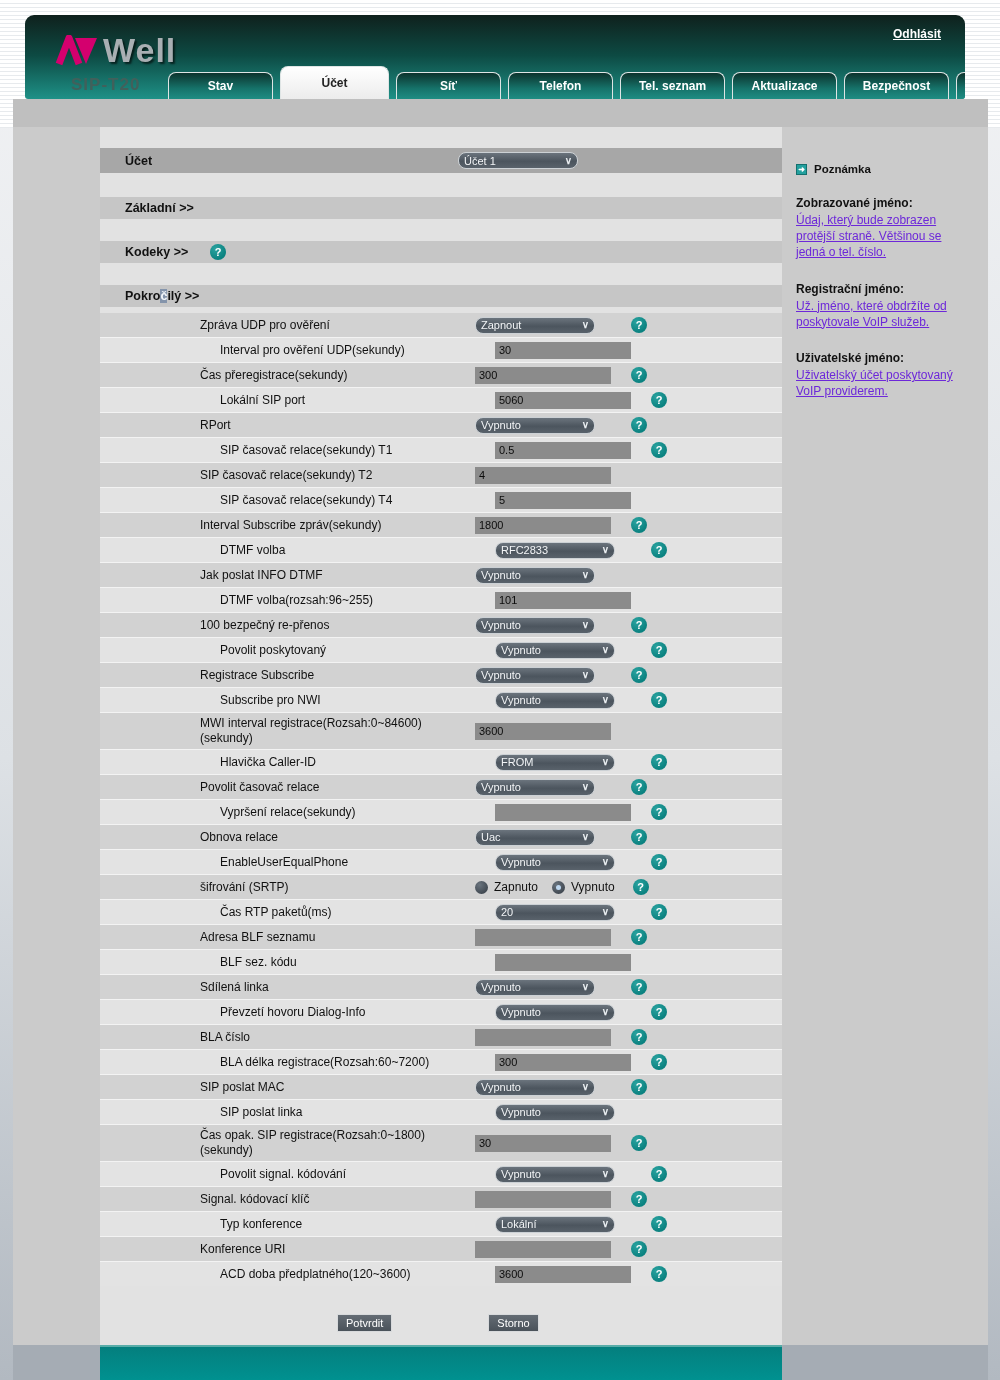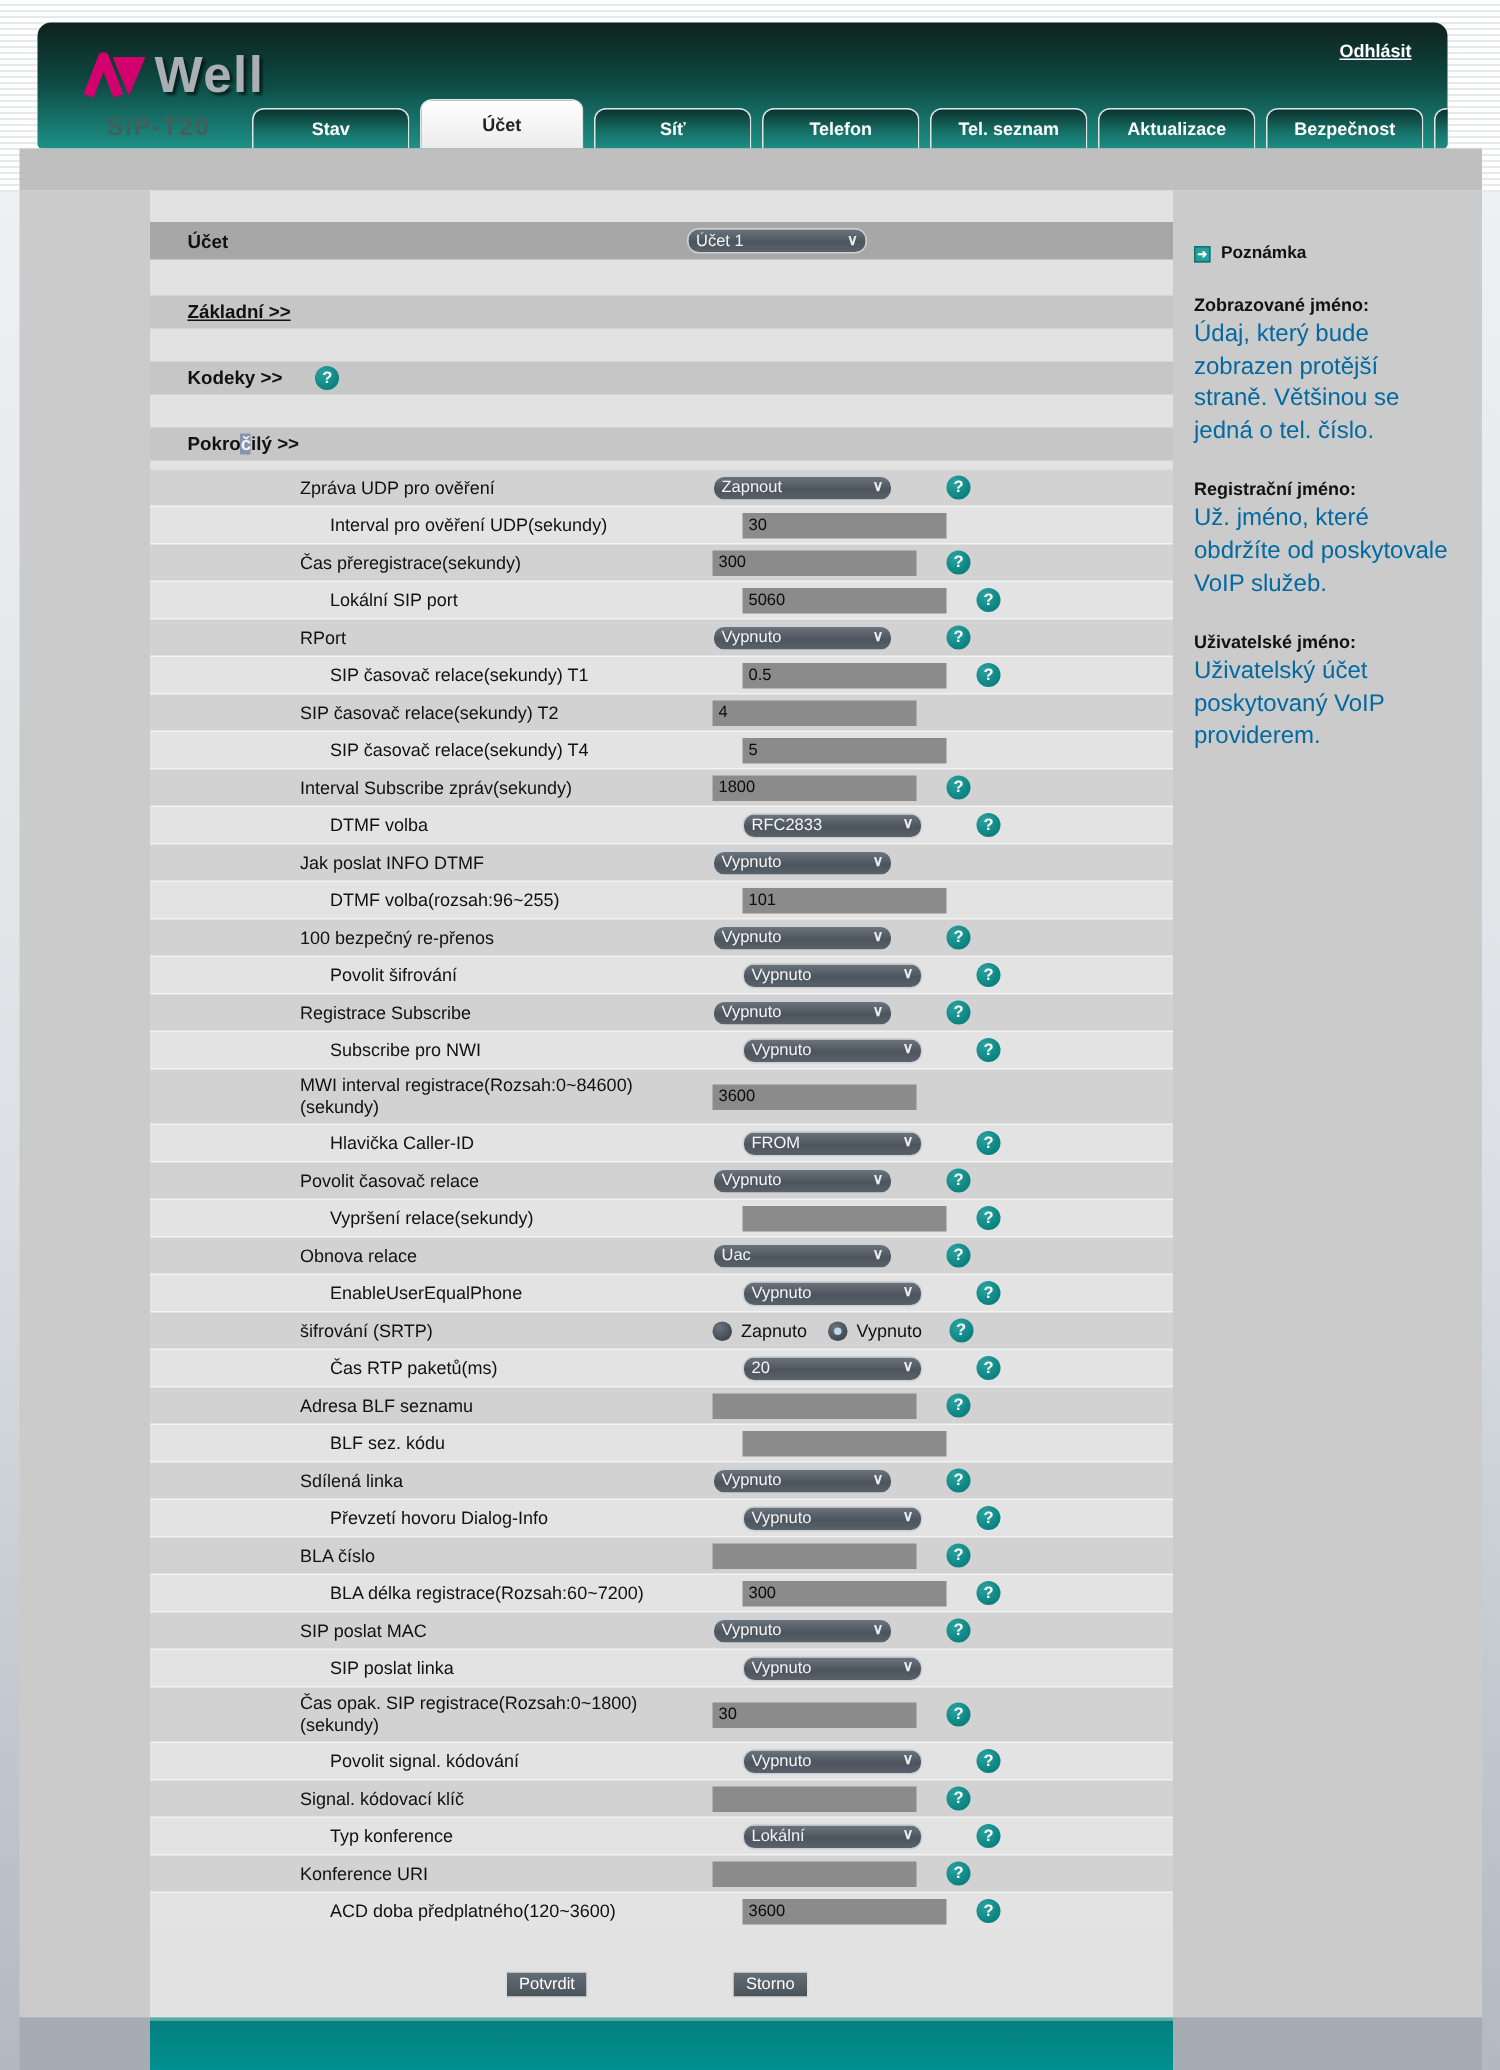--- a/index.html
+++ b/index.html
@@ -69,21 +69,21 @@
   .account-row {
     margin-top:21px; height:25px; background:#a7a7a7;
     display:flex; align-items:center;
   }
   .account-row .acc-label { margin-left:25px; width:333px; font-size:12.5px; font-weight:bold; color:#111; }
   .section-bar {
     height:22px; background:#c6c6c6; display:flex; align-items:center;
     font-size:12.5px; font-weight:bold; color:#111;
   }
   .section-bar .bar-label { margin-left:25px; }
-  .sec1 { margin-top:24px;text-decoration:underline; } .sec2 { margin-top:22px; } .sec3 { margin-top:22px; }
+  .sec1 { margin-top:24px; } .sec2 { margin-top:22px; } .sec3 { margin-top:22px; }
   .hl-char { background:#8494ab; color:#f2f6fa; }
 
   .rows { margin-top:6px; display:flex; flex-direction:column; gap:1px; background:#f3f3f3; }
   .row { min-height:24px; display:flex; align-items:center; }
   .row.dark  { background:#d2d2d2; }
   .row.light { background:#e3e3e3;padding-left:20px; }
   .row.tall  { min-height:36px; }
   .row-label { margin-left:100px; width:275px; font-size:12px; color:#111; line-height:1.25; }
   .row-ctrl  { display:flex; align-items:center; min-width:140px; }
 
@@ -132,21 +132,21 @@
 
   
   .note-title { display:flex; align-items:center; font-size:11.5px; font-weight:bold; color:#111; }
   .note-icon {
     width:11px; height:11px; background:#23a09e; border:1px solid #14706e;
     color:#ffffff; font-size:8px; line-height:10px; text-align:center;
     margin-right:7px; flex:0 0 auto;
   }
   .note-item { margin-top:21px; width:176px; }
   .note-item h4 { font-size:12px; color:#111; margin-bottom:2px; }
-  .note-item p  { font-size:16px; color:#0369a1; line-height:1.35; }
+  .note-item p  { font-size:12px; color:#6d28d9; line-height:1.35;text-decoration:underline; }
 </style>
 </head>
 <body>
 
 <div class="page">
 
   <div class="header-panel">
     <div class="logo">
       <svg width="44" height="32" viewBox="0 0 44 32">
         <path d="M4 29 L14 3 L24 29" fill="none" stroke="#d4006e" stroke-width="7" stroke-linejoin="round"></path>
@@ -290,21 +290,21 @@
           <div class="row-label">100 bezpečný re-přenos</div>
           <div class="row-ctrl">
             <div class="select">
               <span class="sel-text">Vypnuto</span>
               <span class="chev">∨</span>
             </div>
           </div>
           <span class="help">?</span>
         </div>
         <div class="row light">
-          <div class="row-label">Povolit šifrování</div>
+          <div class="row-label">Povolit poskytovaný</div>
           <div class="row-ctrl">
             <div class="select">
               <span class="sel-text">Vypnuto</span>
               <span class="chev">∨</span>
             </div>
           </div>
           <span class="help">?</span>
         </div>
         <div class="row dark">
           <div class="row-label">Registrace Subscribe</div>

